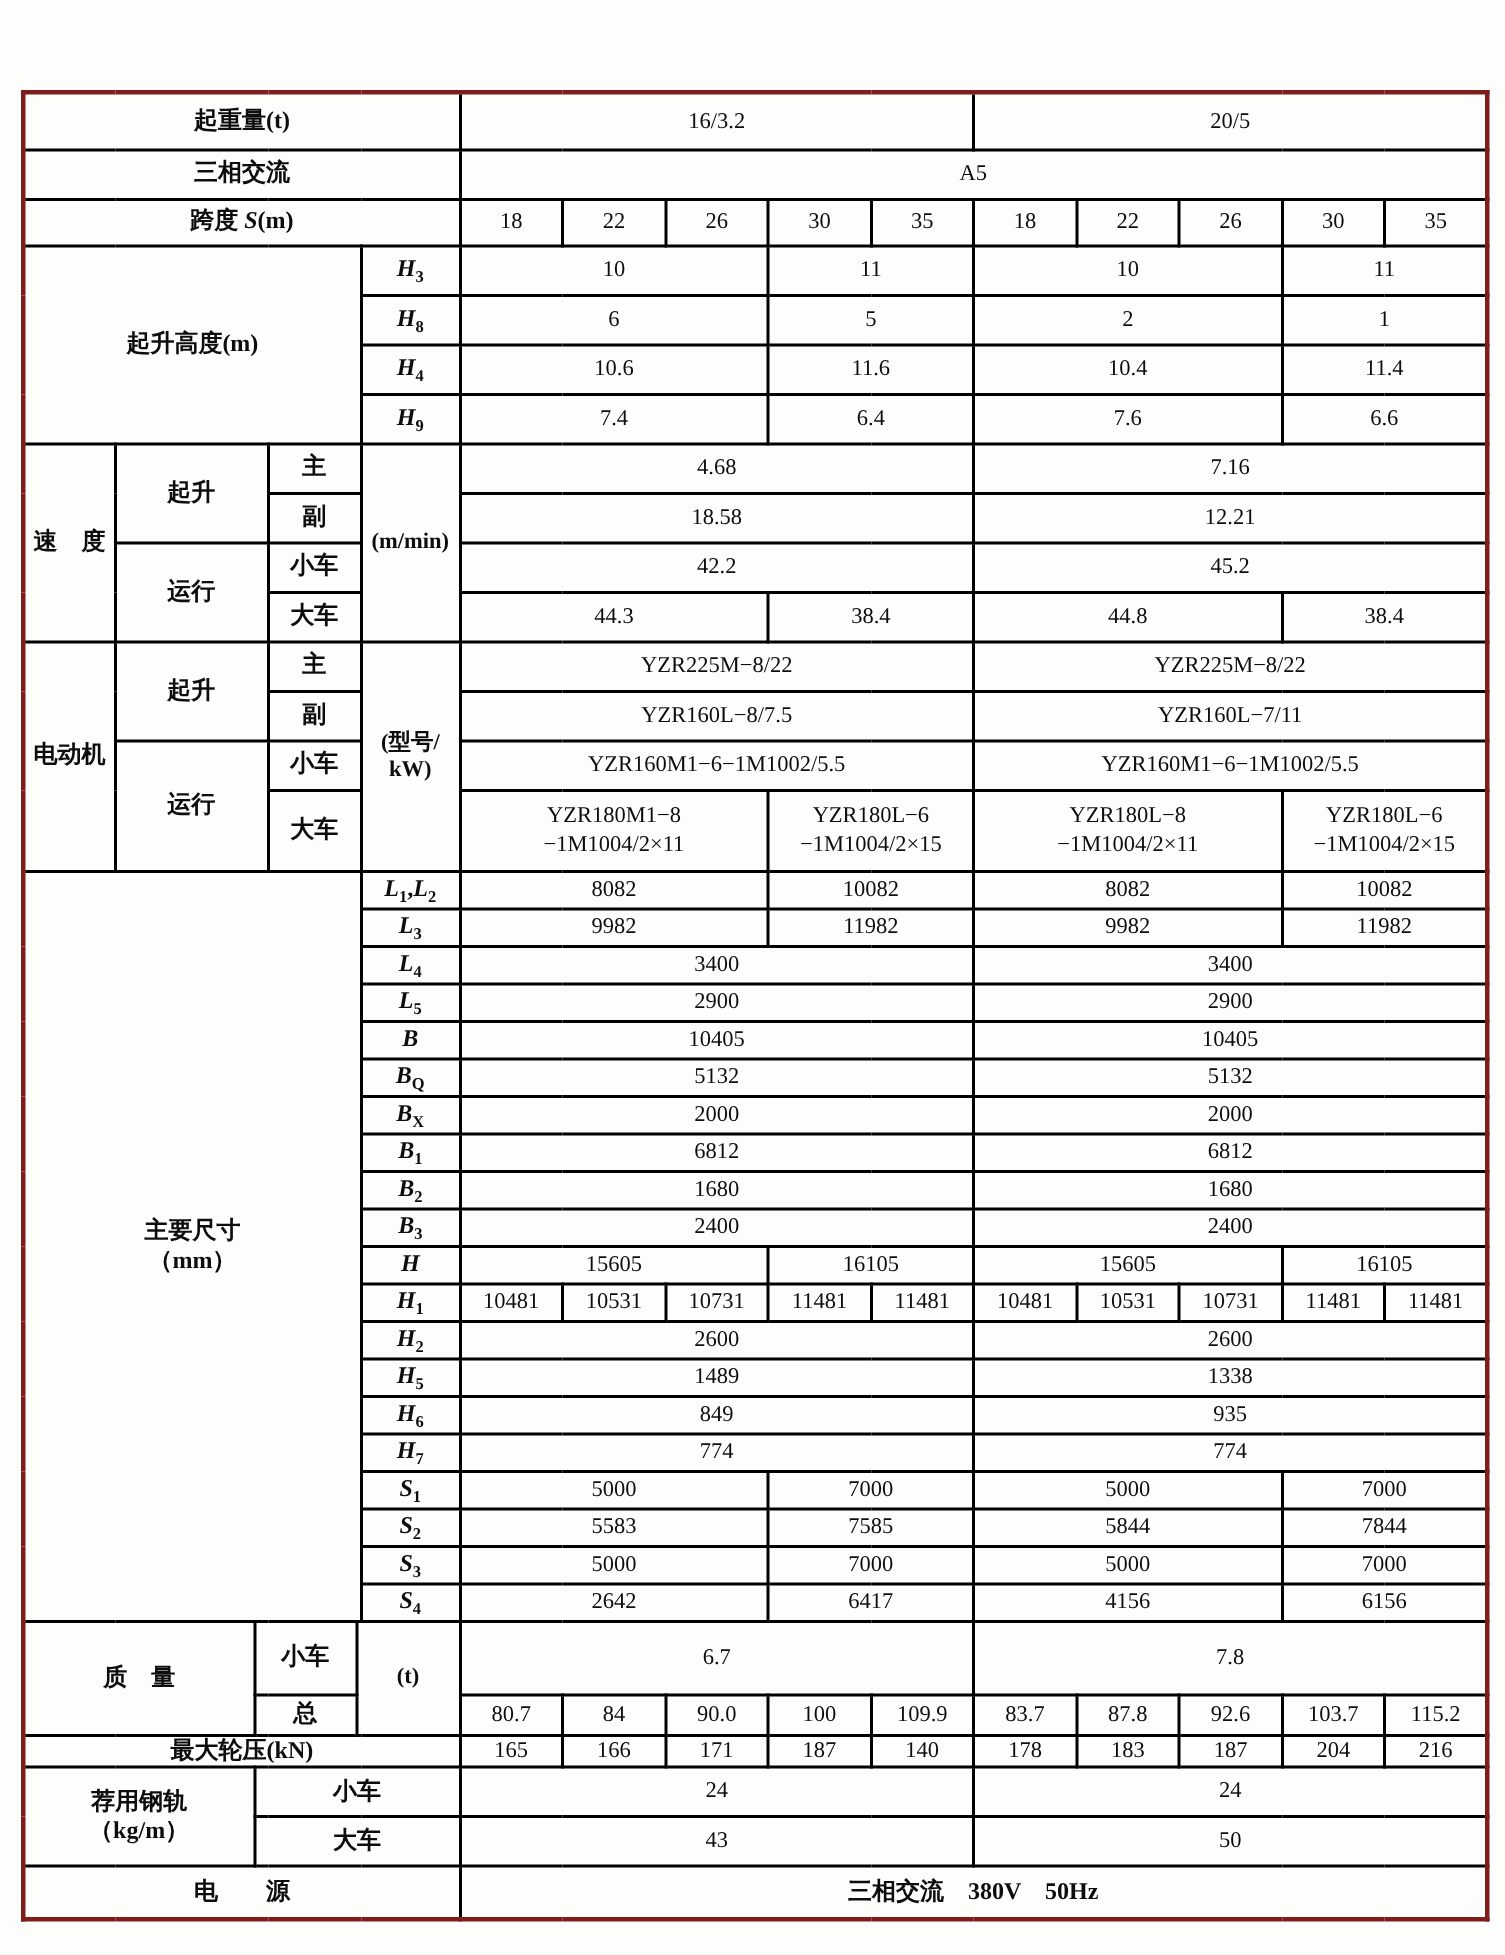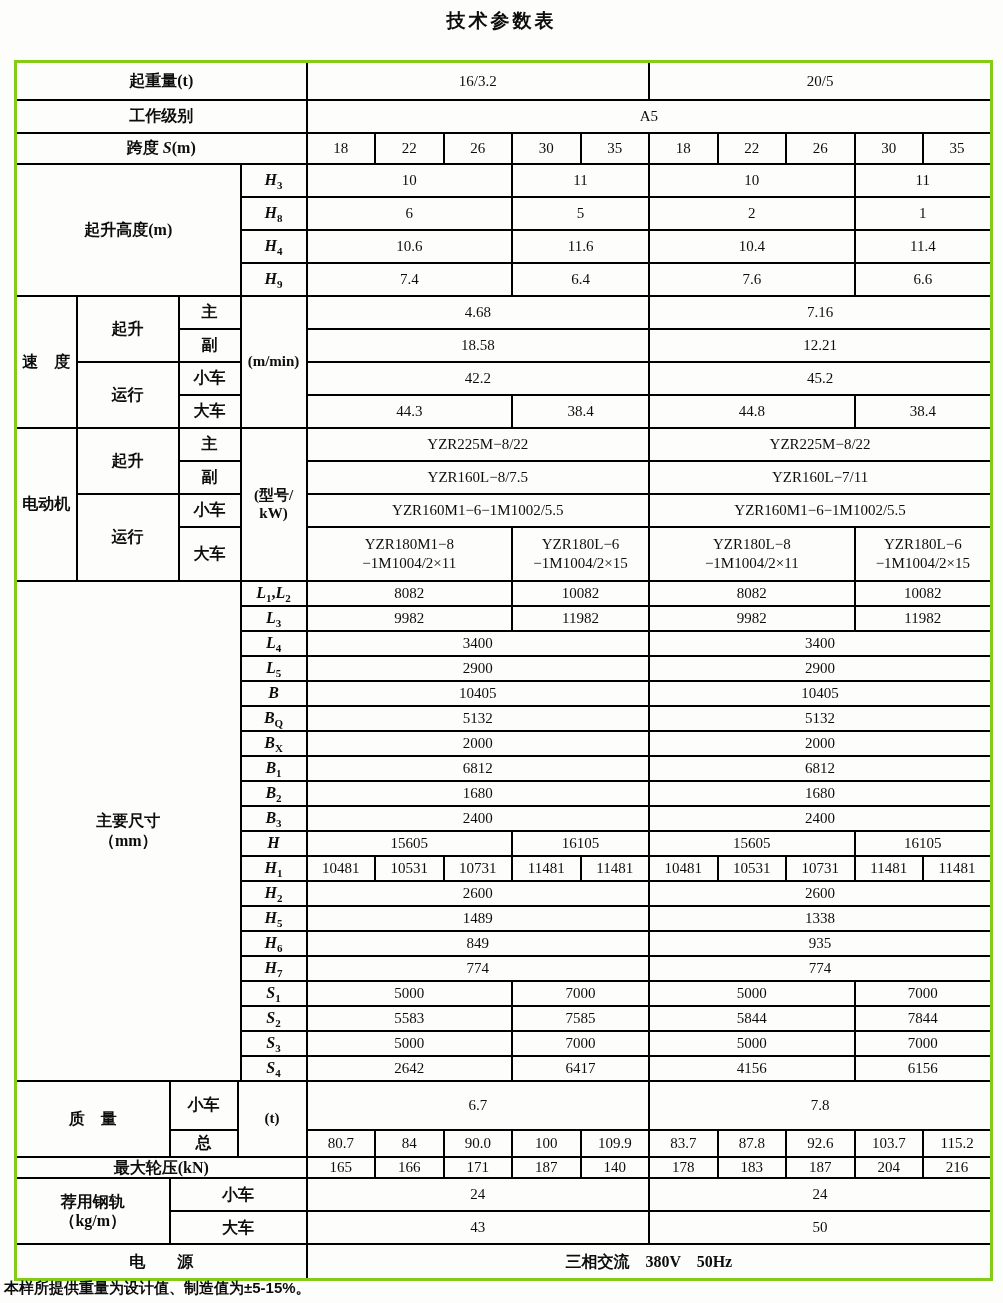--- a/index.html
+++ b/index.html
@@ -9,21 +9,21 @@
     font-family:"Liberation Serif","DejaVu Serif",serif;
   }
   .title{
     position:absolute;top:8px;left:0;width:100%;text-align:center;
     font-family:"Liberation Sans","DejaVu Sans",sans-serif;
     font-weight:700;font-size:19px;letter-spacing:3px;
   }
   table.spec{
     position:absolute;left:14px;top:60px;width:976px;
     border-collapse:collapse;table-layout:fixed;
-    border:3px solid #84cc16;
+    border:3px solid #7f1d1d;
   }
   td{
     border:2px solid #000;text-align:center;vertical-align:middle;
     font-size:15px;line-height:1.22;padding:0 1px;overflow:hidden;
     white-space:nowrap;
   }
   td.lab{font-size:16px;font-weight:700;white-space:pre-wrap;}
   td.unit{font-size:15px;font-weight:700;}
   td.var{font-size:16px;font-weight:600;border-radius:15px;}
   td sub{font-size:11px;line-height:0;}
@@ -40,21 +40,20 @@
   .footnote{
     position:absolute;left:4px;top:1279px;
     font-family:"Liberation Sans","DejaVu Sans",sans-serif;
     font-weight:600;font-size:15px;
   }
 </style>
 </head>
 <body>
 
 <div class="page">
-  <div class="title">技术参数表</div>
   <table class="spec">
     <colgroup>
       <col style="width:61px">
         <col style="width:93px">
         <col style="width:9px">
       <col style="width:59px">
         <col style="width:3px">
         <col style="width:66px">
       <col style="width:68.5px">
         <col style="width:68.5px">
@@ -67,21 +66,21 @@
         <col style="width:68.5px">
       <col style="width:68.5px">
     </colgroup>
     <tbody id="spec-tbody">
         <tr>
           <td colspan="6" class="lab">起重量(t)</td>
           <td colspan="5" class="val">16/3.2</td>
           <td colspan="5" class="val">20/5</td>
         </tr>
         <tr>
-          <td colspan="6" class="lab">工作级别</td>
+          <td colspan="6" class="lab">三相交流</td>
           <td colspan="10" class="val">A5</td>
         </tr>
         <tr>
           <td colspan="6" class="lab">跨度 <i>S</i>(m)</td>
           <td class="val">18</td>
           <td class="val">22</td>
           <td class="val">26</td>
           <td class="val">30</td>
           <td class="val">35</td>
           <td class="val">18</td>
@@ -337,14 +336,13 @@
           <td colspan="4" class="lab">大车</td>
           <td colspan="5" class="val">43</td>
           <td colspan="5" class="val">50</td>
         </tr>
         <tr>
           <td colspan="6" class="lab">电　　源</td>
           <td colspan="10" class="lab">三相交流　380V　50Hz</td>
         </tr>
       </tbody>
   </table>
-  <div class="footnote">本样所提供重量为设计值、制造值为±5-15%。</div>
 </div>
 
 </body></html>

